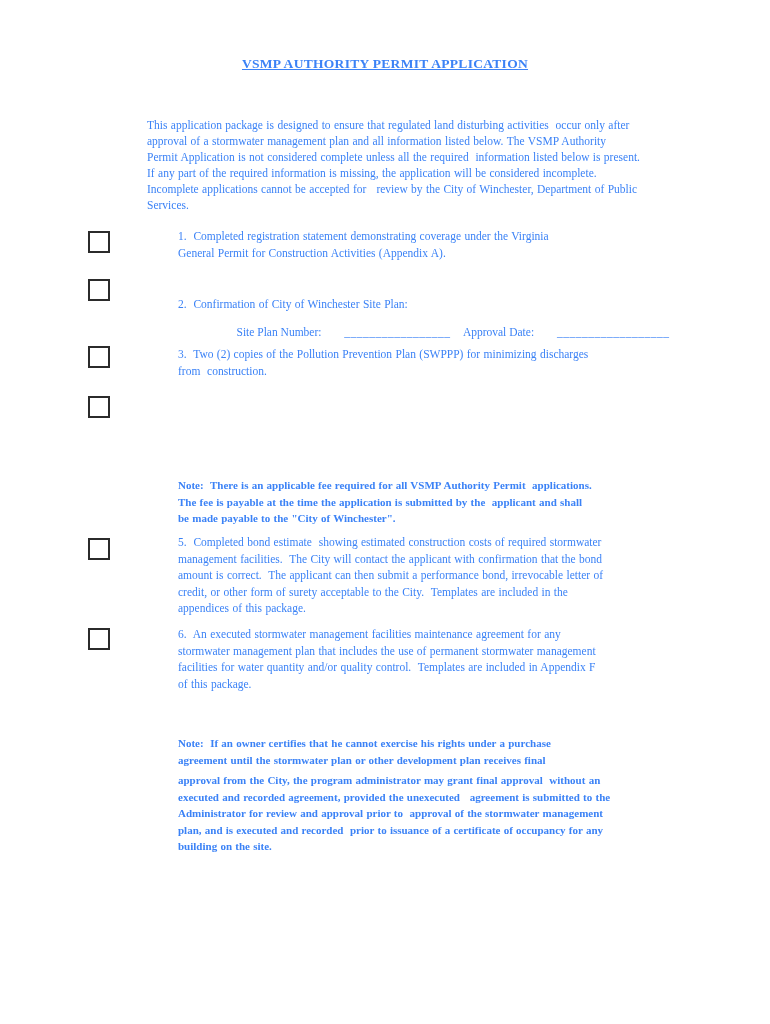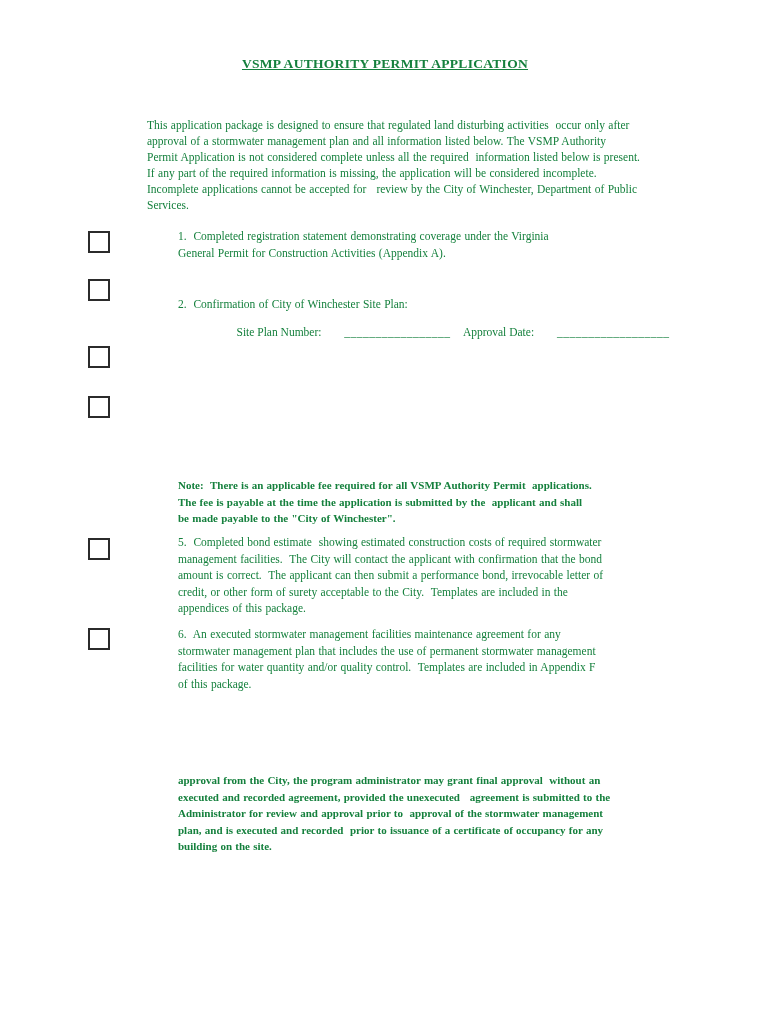--- a/index.html
+++ b/index.html
@@ -1,21 +1,21 @@
 <!DOCTYPE html>
 <html><head>
 <meta charset="utf-8">
 <style>
   * { margin:0; padding:0; box-sizing:border-box; }
   html,body { background:#ffffff; }
   .page {
     position:relative;
     width:770px; height:912px;
     background:#ffffff;
-    color:#15803d;
+    color:#3b82f6;
     font-family:"Liberation Serif","DejaVu Serif",serif;
     overflow:hidden;
   }
   .abs { position:absolute; }
   .title {
     left:0; width:770px;
     text-align:center;
     font-weight:bold;
     font-size:13.5px;
     letter-spacing:0.3px;
@@ -76,40 +76,44 @@
   <div class="abs body-text item-text" style="top:296px;">2.  Confirmation of City of Winchester Site Plan:</div>
 
   <div class="abs field-group" style="left:225px; top:314px;">
     <span>Site Plan Number: </span><span class="blank">_________________</span>
   </div>
   <div class="abs field-group" style="left:452px; top:314px;">
     <span>Approval Date: </span><span class="blank">__________________</span>
   </div>
 
   <span class="checkbox" style="top:346px;"></span>
+  <div class="abs body-text item-text" style="top:346px;">3.  Two (2) copies of the Pollution Prevention Plan (SWPPP) for minimizing discharges
+from  construction.</div>
 
   <span class="checkbox" style="top:396px;"></span>
 
   <div class="abs bold-note" style="left:178px; top:477px;">Note:  There is an applicable fee required for all VSMP Authority Permit  applications.
 The fee is payable at the time the application is submitted by the  applicant and shall
 be made payable to the "City of Winchester".</div>
 
   <span class="checkbox" style="top:538px;"></span>
   <div class="abs body-text item-text" style="top:534px;">5.  Completed bond estimate  showing estimated construction costs of required stormwater
 management facilities.  The City will contact the applicant with confirmation that the bond
 amount is correct.  The applicant can then submit a performance bond, irrevocable letter of
 credit, or other form of surety acceptable to the City.  Templates are included in the
 appendices of this package.</div>
 
   <span class="checkbox" style="top:628px;"></span>
   <div class="abs body-text item-text" style="top:626px;">6.  An executed stormwater management facilities maintenance agreement for any
 stormwater management plan that includes the use of permanent stormwater management
 facilities for water quantity and/or quality control.  Templates are included in Appendix F
 of this package.</div>
 
+  <div class="abs bold-note" style="left:178px; top:735px;">Note:  If an owner certifies that he cannot exercise his rights under a purchase
+agreement until the stormwater plan or other development plan receives final</div>
   <div class="abs bold-note" style="left:178px; top:772px;">approval from the City, the program administrator may grant final approval  without an
 executed and recorded agreement, provided the unexecuted   agreement is submitted to the
 Administrator for review and approval prior to  approval of the stormwater management
 plan, and is executed and recorded  prior to issuance of a certificate of occupancy for any
 building on the site.</div>
 
   <div class="abs page-number" style="top:957px;">2</div>
 
 </div>
 

